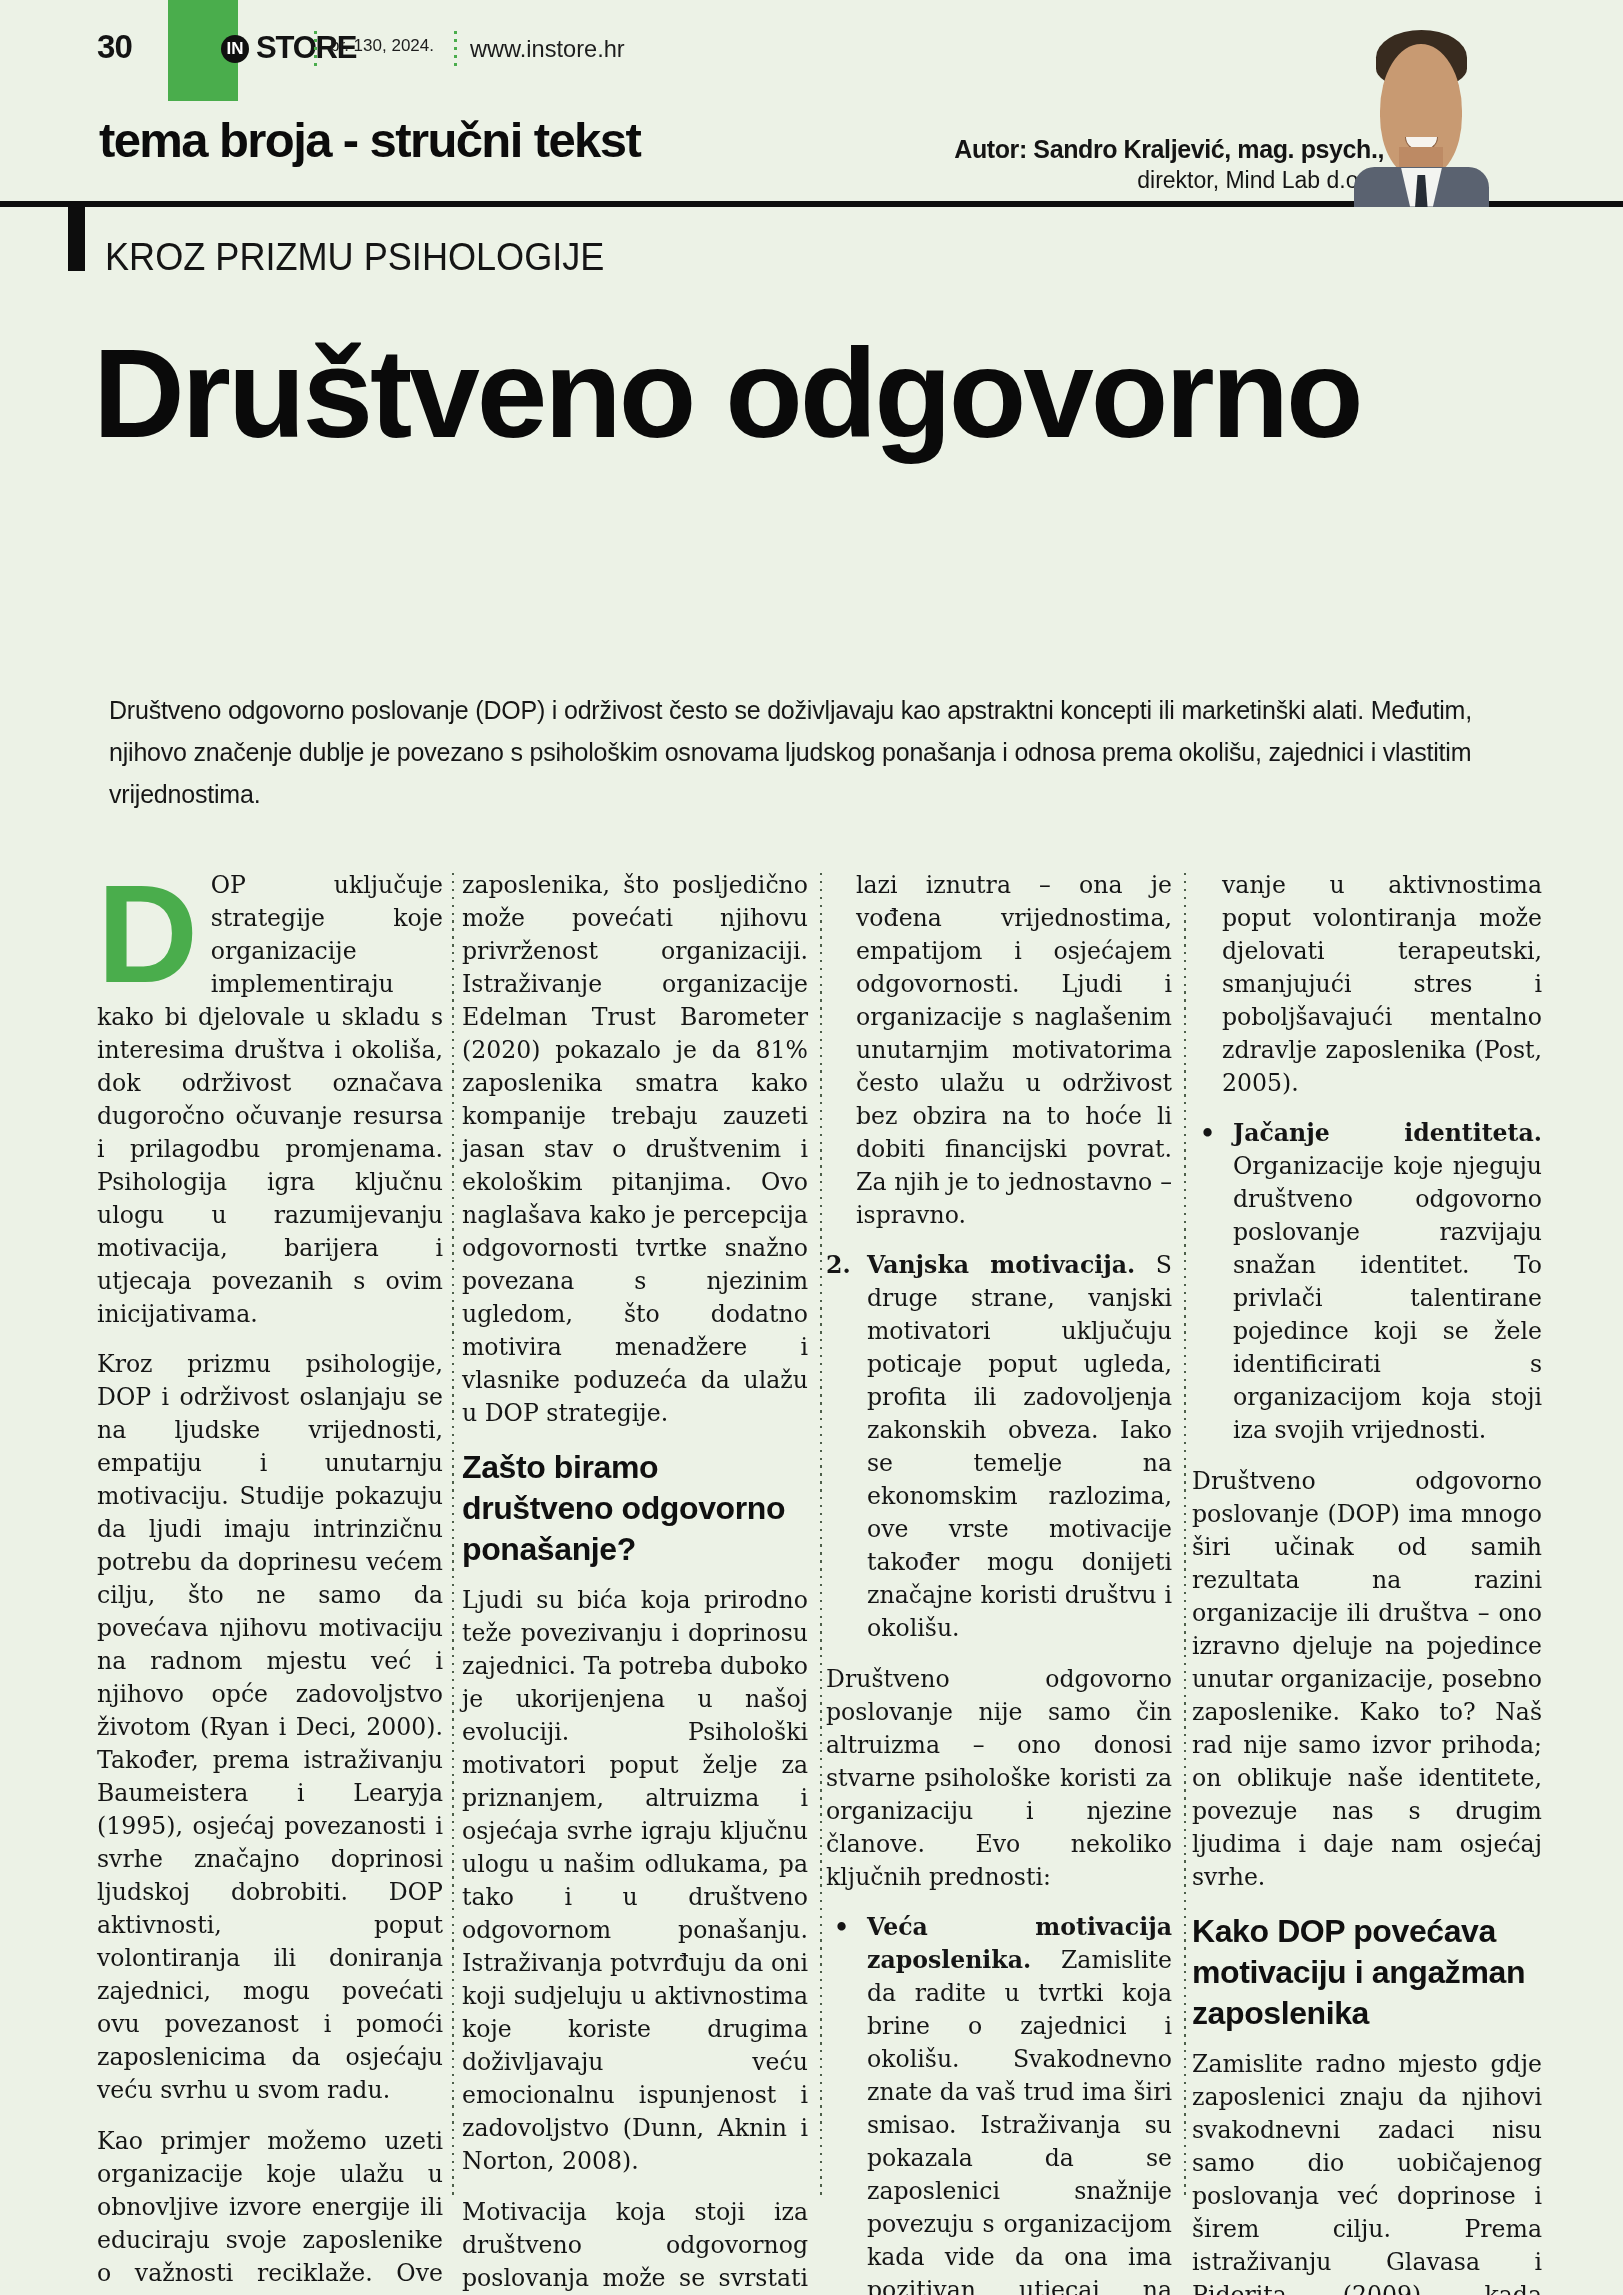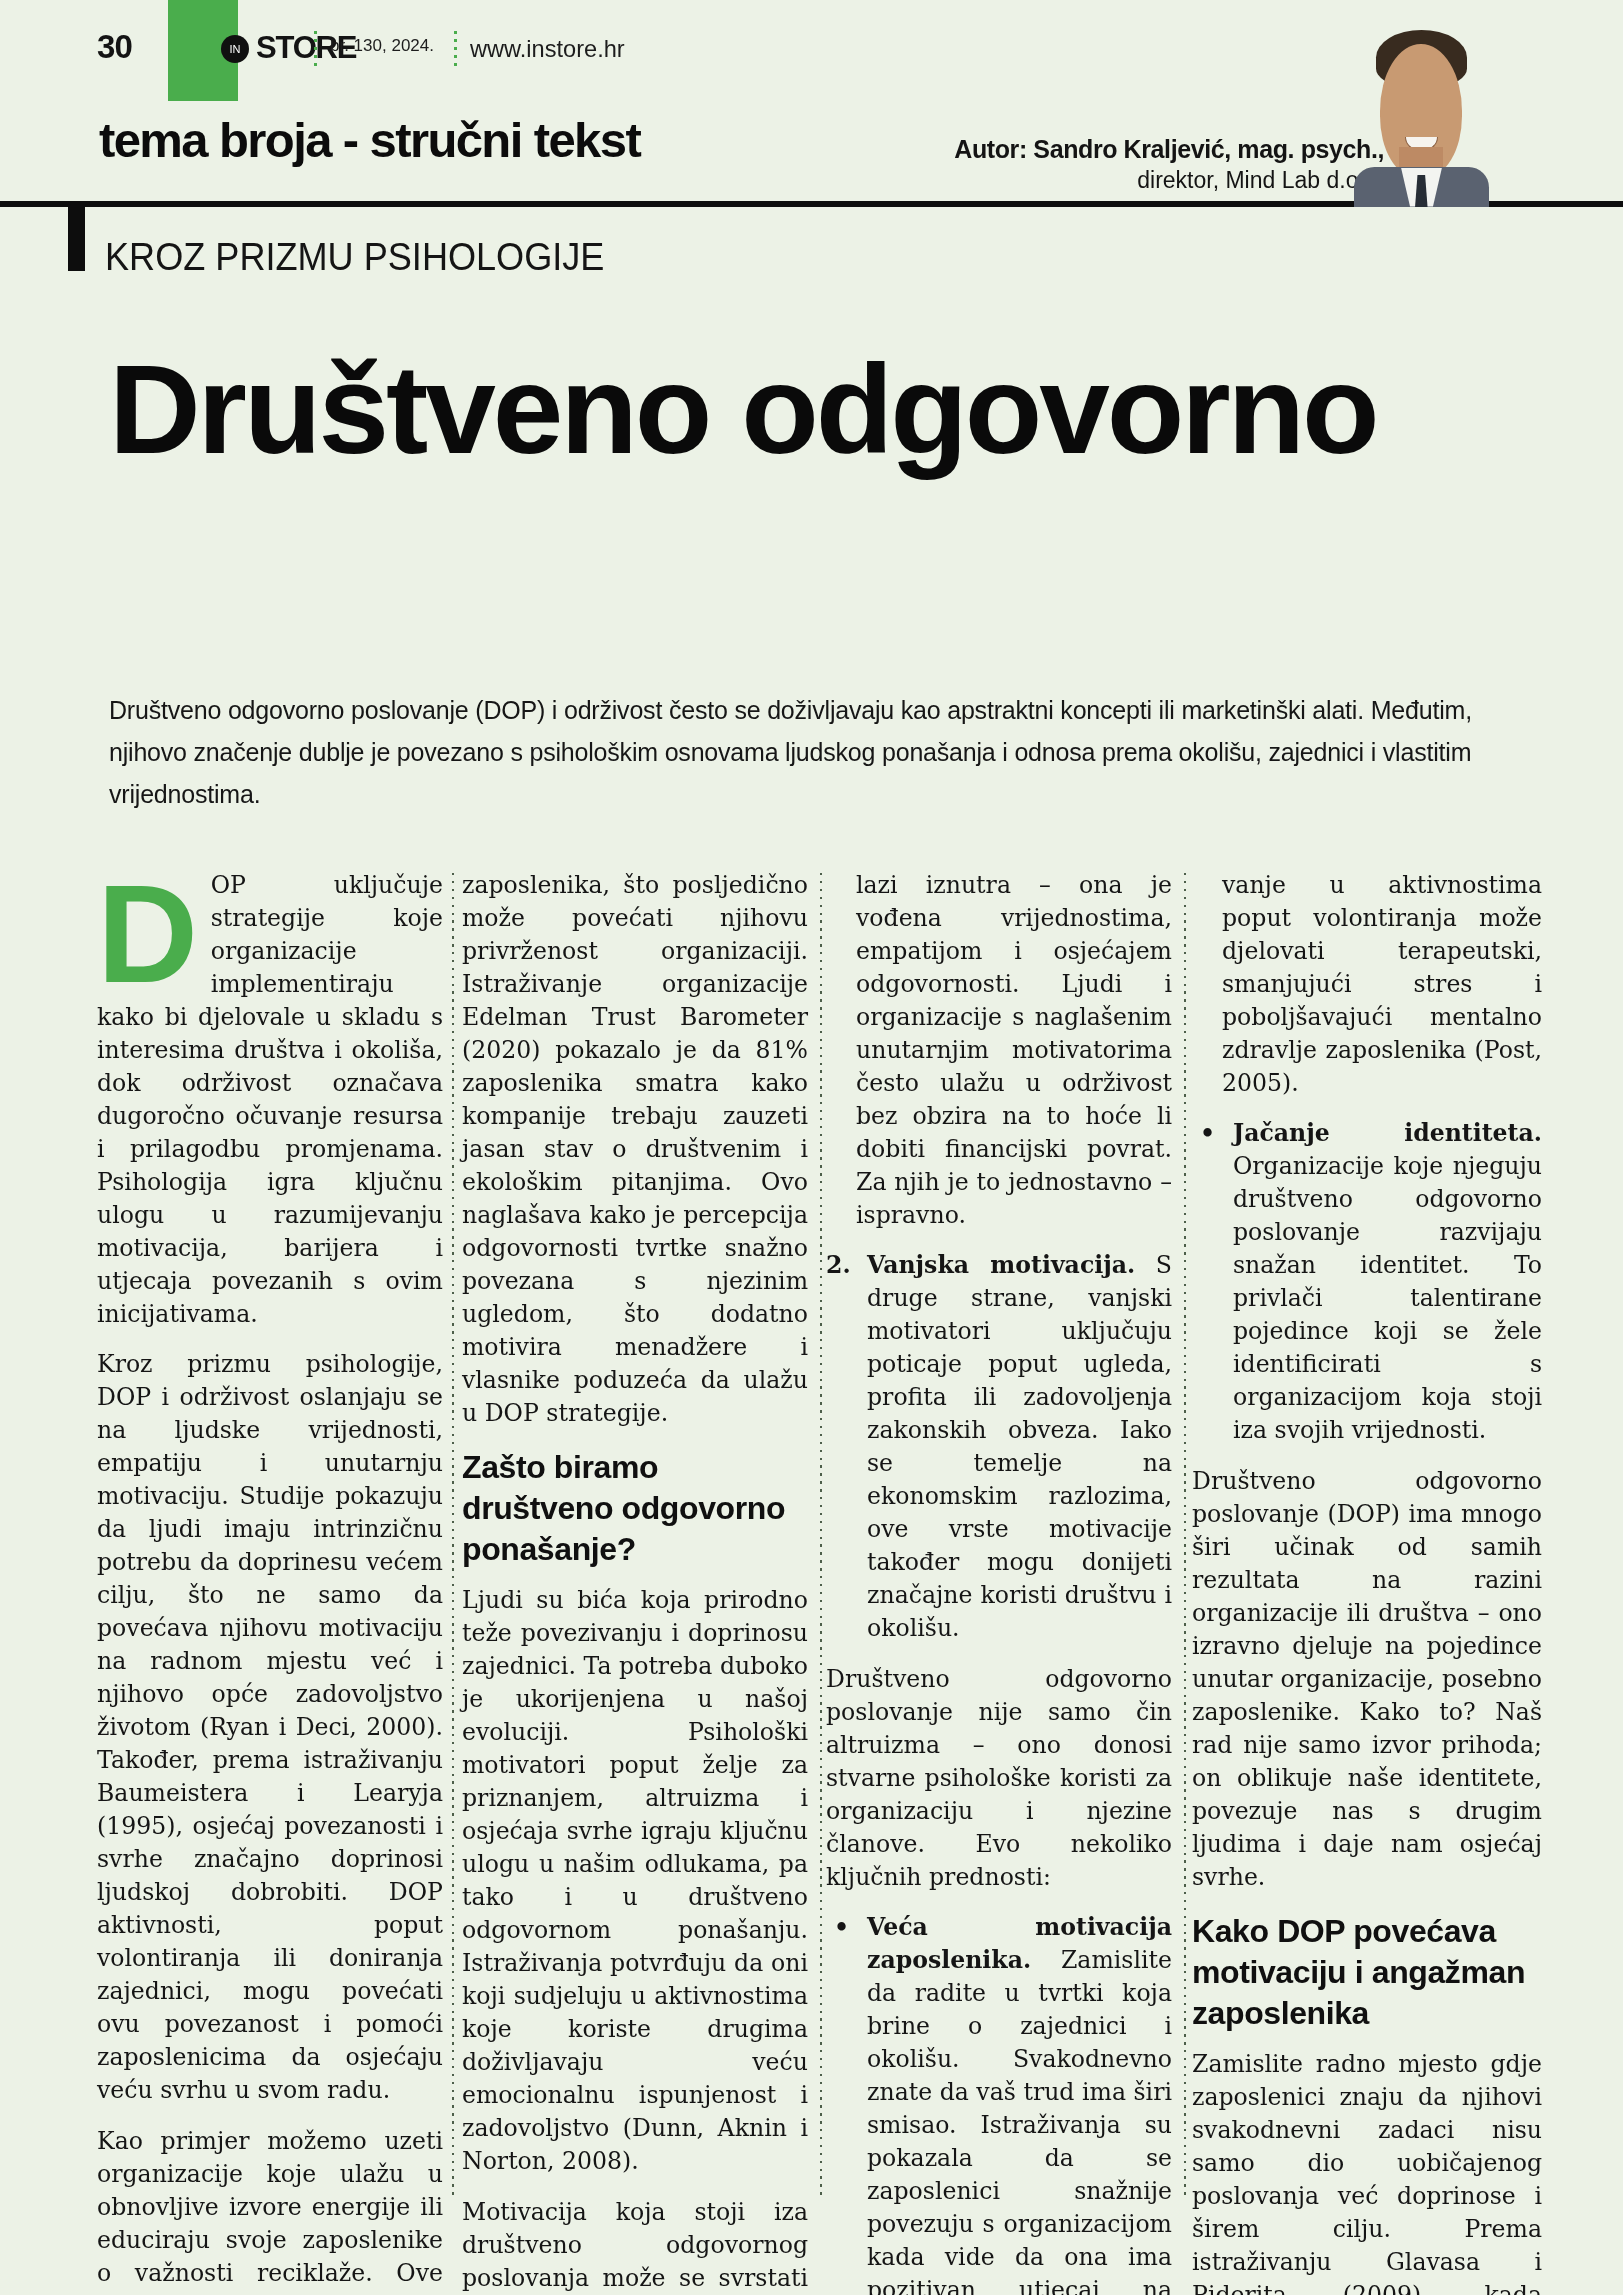--- a/index.html
+++ b/index.html
@@ -3,21 +3,21 @@
 <meta charset="utf-8">
 <style>
   html,body{margin:0;padding:0;}
   .page{position:relative;width:1623px;height:2295px;background:#ecf2e6;overflow:hidden;
         font-family:"Liberation Sans",sans-serif;color:#141414;padding-left:20px;}
 
   
   .page-num{position:absolute;left:97px;top:28px;font-size:33px;font-weight:bold;letter-spacing:-0.8px;}
   .green-band{position:absolute;left:168px;top:0;width:70px;height:101px;background:#4aad4c;}
   .logo-circle{position:absolute;left:221px;top:35px;width:28px;height:28px;border-radius:50%;
-        background:#101010;color:#fff;font-weight:normal;font-size:11px;display:flex;
+        background:#101010;color:#fff;font-weight:bold;font-size:17px;display:flex;
         align-items:center;justify-content:center;letter-spacing:0;}
   .logo-word{position:absolute;left:256px;top:30px;font-size:31px;font-weight:bold;letter-spacing:-1.2px;}
   .dot-sep{position:absolute;top:31px;width:3.1px;height:36px;
         background:repeating-linear-gradient(to bottom,#4aad4c 0 3.1px,transparent 3.1px 7.9px);}
   .sep1{left:314px;}
   .sep2{left:454px;}
   .issue{position:absolute;left:330px;top:36px;font-size:17px;color:#1d1d1d;}
   .site{position:absolute;left:470px;top:36px;font-size:23.6px;color:#1d1d1d;}
   .section-title{position:absolute;left:99px;top:112px;margin:0;font-size:49px;font-weight:bold;
         letter-spacing:-1.6px;color:#0c0c0c;}
@@ -41,21 +41,21 @@
   .photo .smile{position:absolute;left:53px;top:124px;width:31px;height:12.6px;border-radius:0 0 31px 31px;
         background:#f6f3ee;border:1.6px solid #8a5f41;border-top:none;}
 
   
   .rule{position:absolute;left:0;top:201px;width:1623px;height:6.3px;background:#0d0d0d;z-index:2;}
   .kicker-bar{position:absolute;left:68px;top:207px;width:16.5px;height:64px;background:#0d0d0d;}
   .kicker{position:absolute;left:105px;top:236px;font-size:38px;font-weight:400;color:#151515;
         transform:scaleX(.95);transform-origin:left;white-space:nowrap;}
 
   
-  .headline{position:absolute;left:93px;top:313px;margin:16px;font-size:127px;line-height:161px;
+  .headline{position:absolute;left:93px;top:313px;margin:0;font-size:127px;line-height:161px;
         font-weight:bold;letter-spacing:-3.1px;color:#0a0a0a;}
   .headline span{display:block;white-space:nowrap;}
   .lead{position:absolute;left:97px;top:677px;width:1406px;margin:12px;font-size:25px;line-height:42px;
         color:#161616;letter-spacing:-0.2px;}
 
   
   .article-col{position:absolute;top:869px;width:346px;
         font-family:"DejaVu Serif",serif;font-size:23.6px;line-height:33px;color:#151515;}
   .col-1{left:97px;}
   .col-2{left:462px;}

